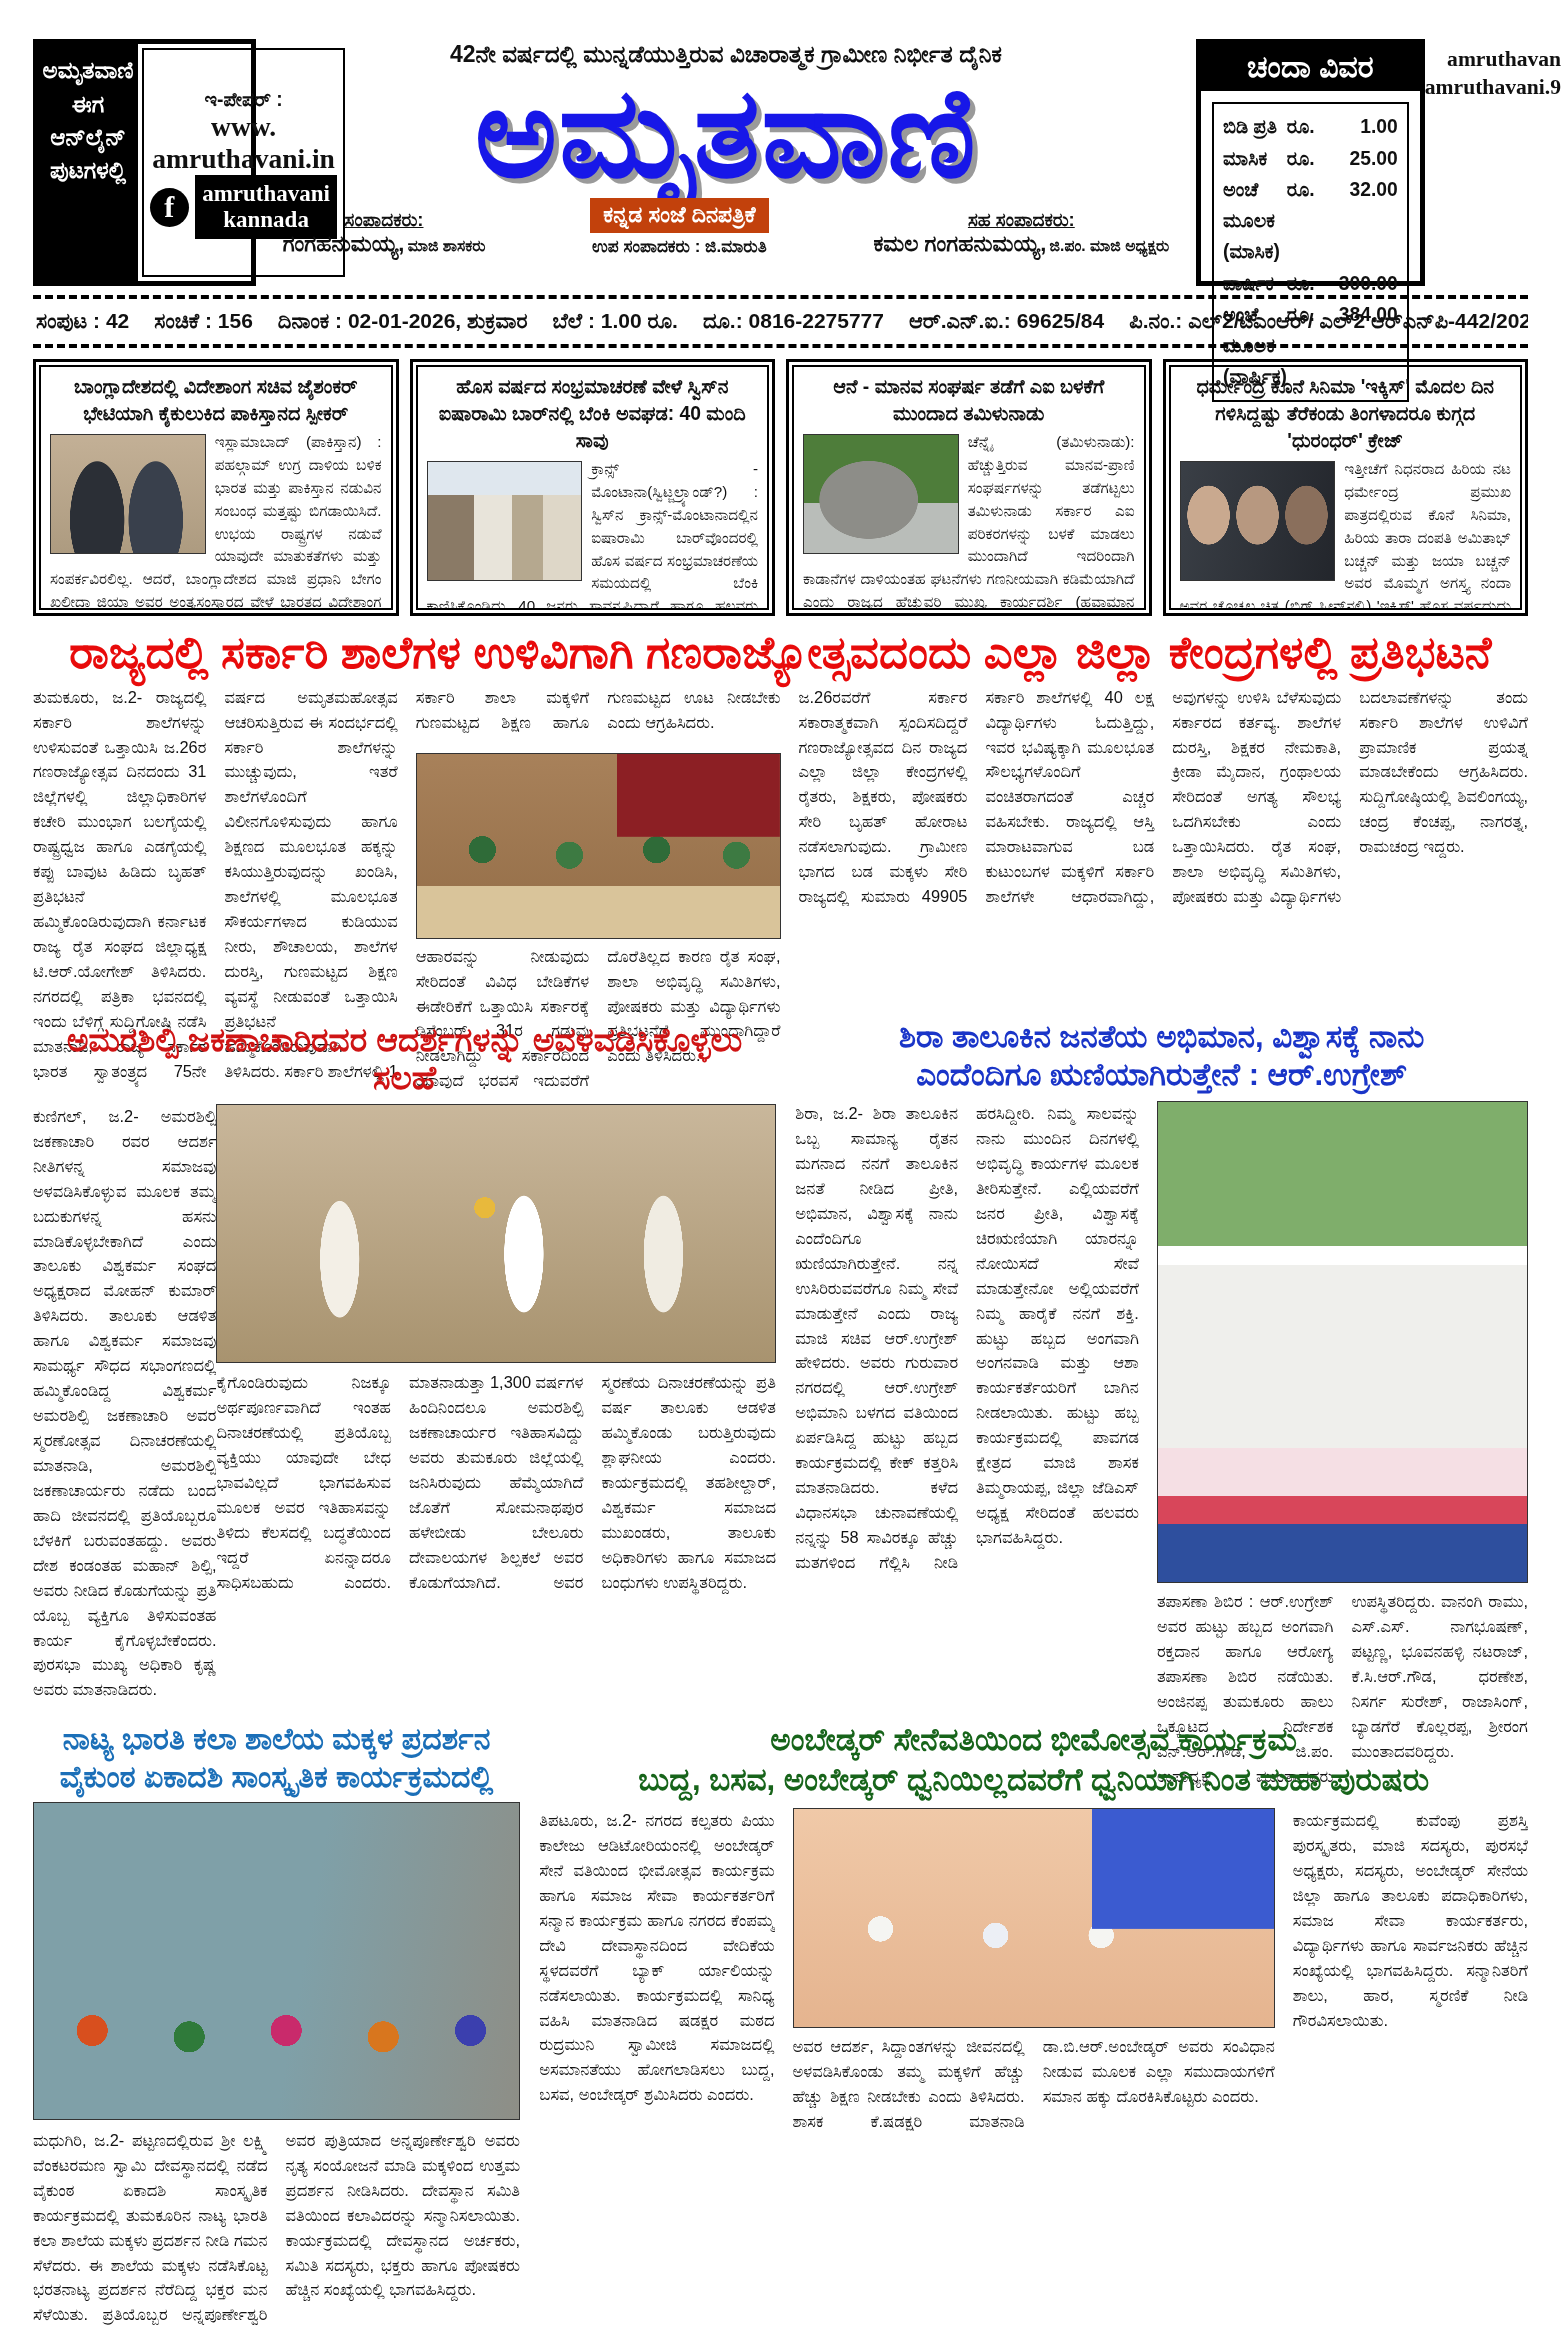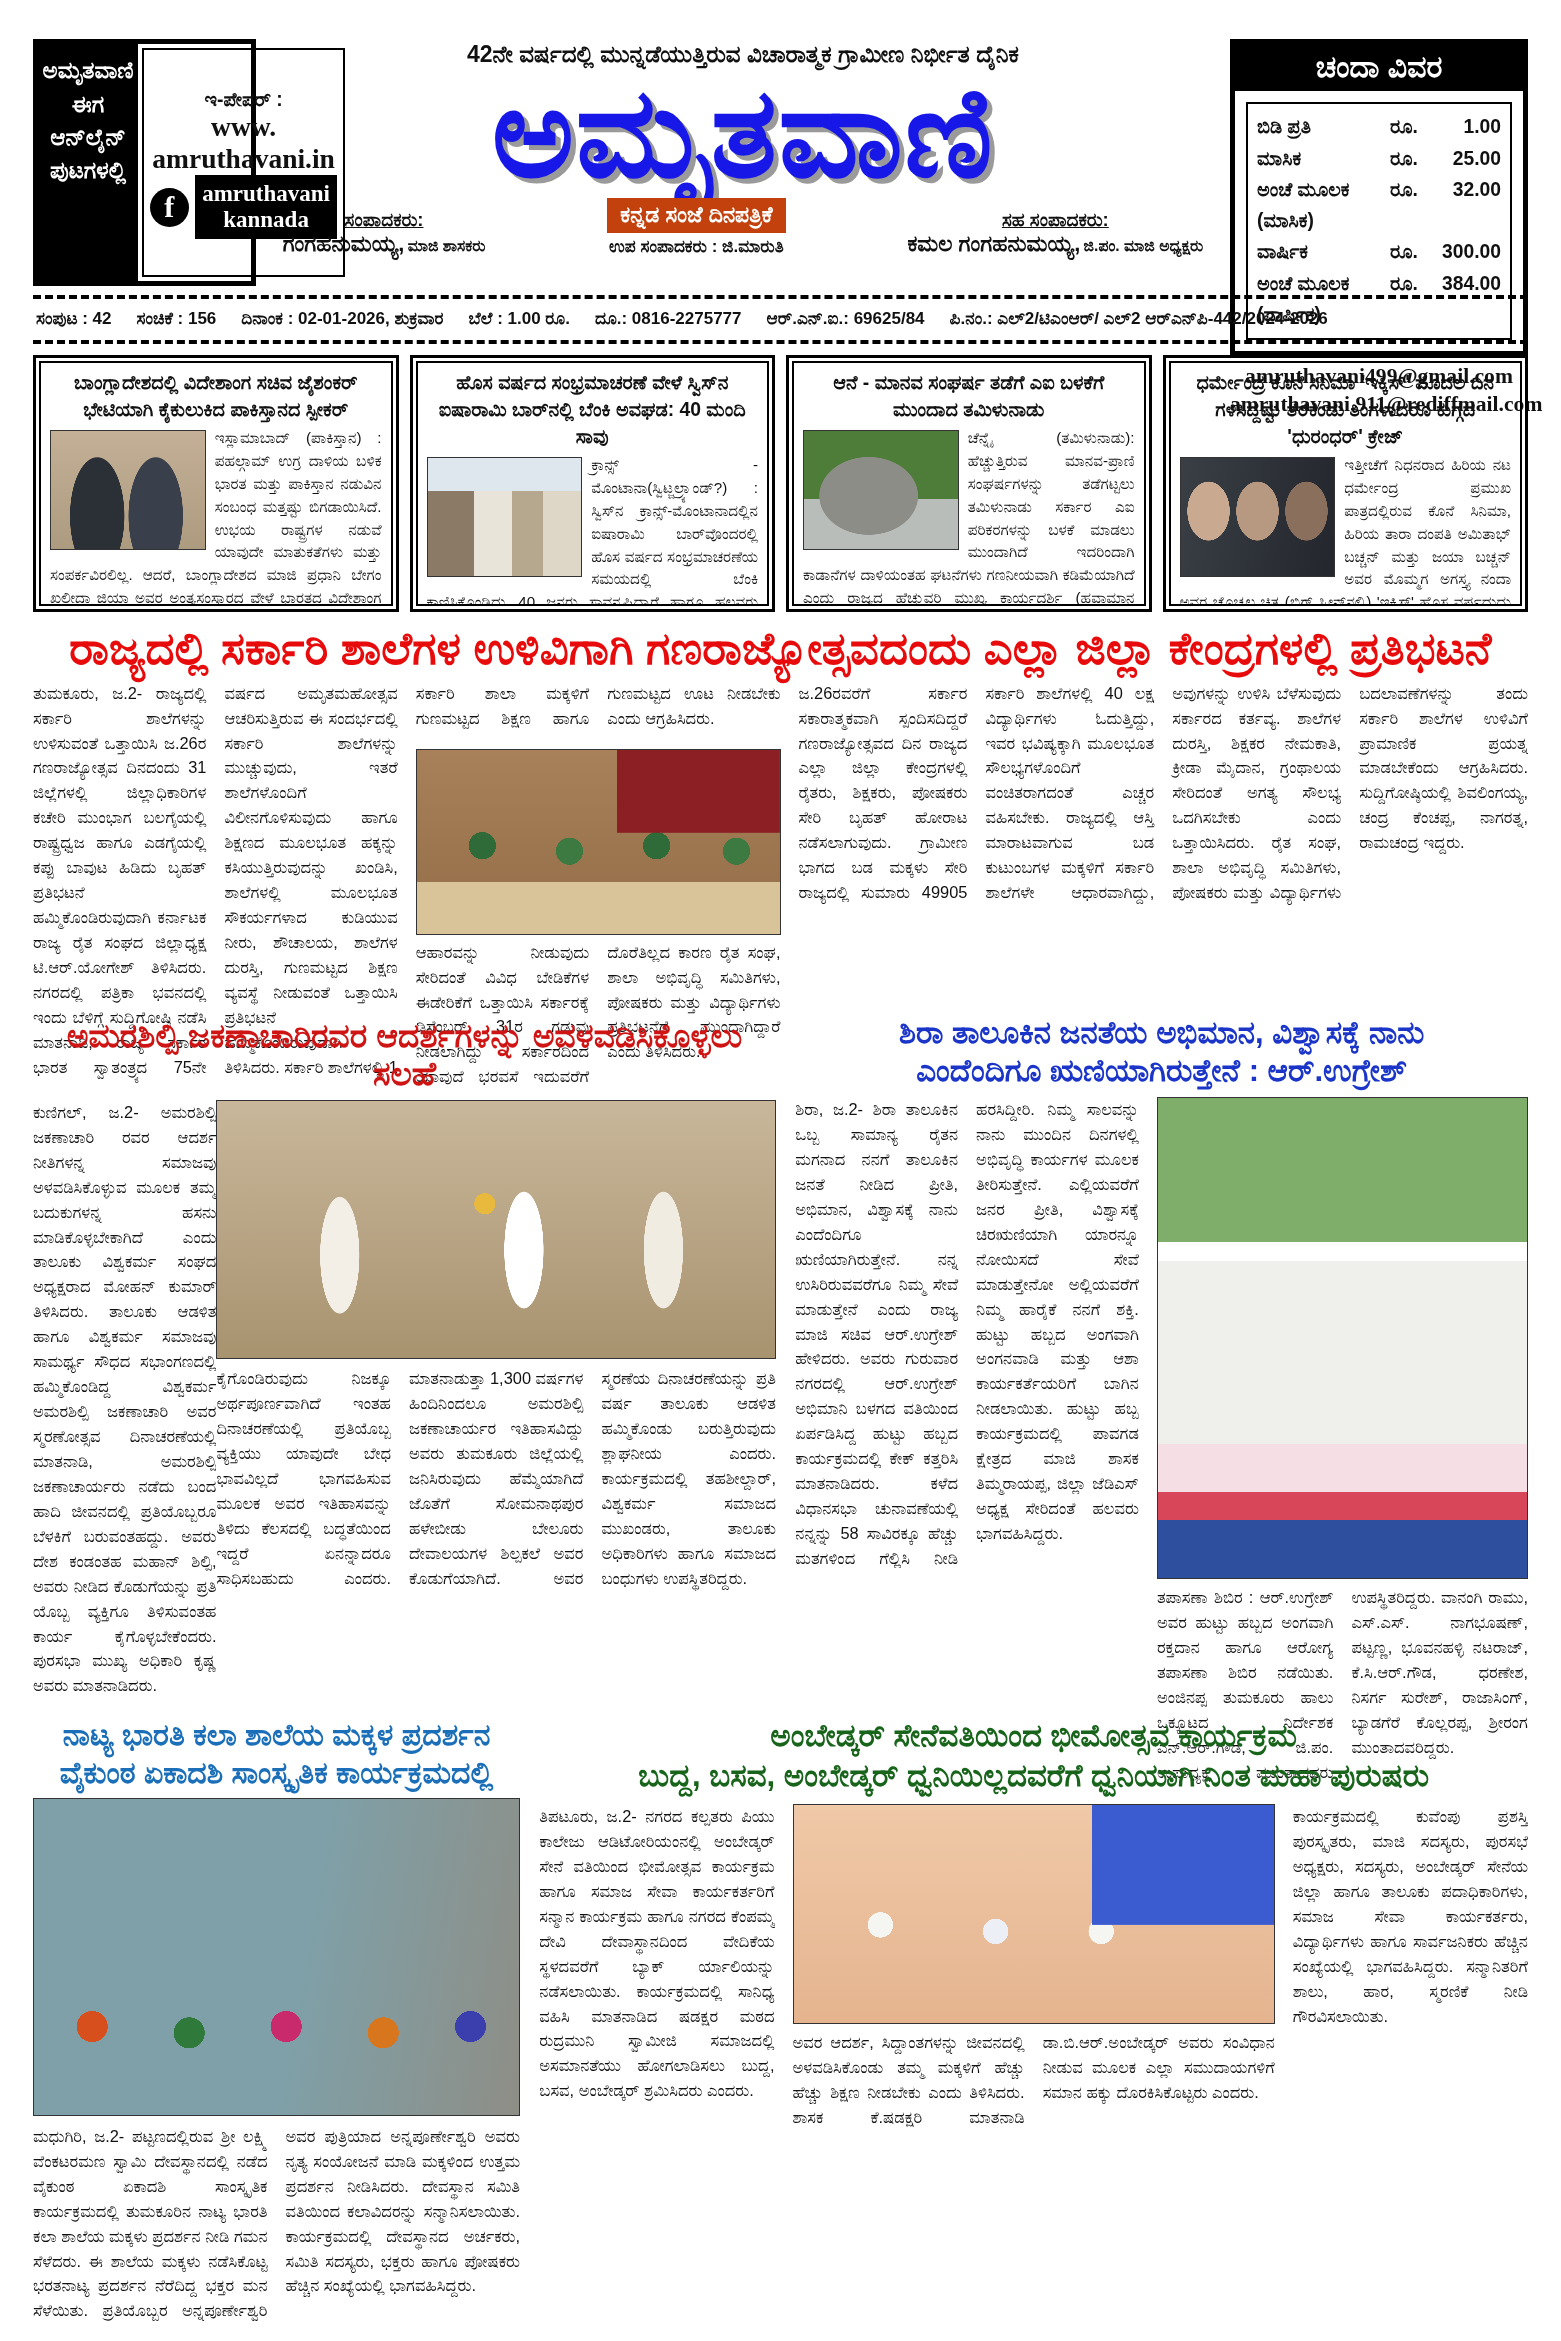--- a/index.html
+++ b/index.html
@@ -22,31 +22,31 @@
   .masthead { flex:1; display:flex; flex-direction:column; text-align:center; }
   .mh-tagline { font-weight:bold; font-size:23px; padding-top:1.5px; }
   .mh-title { font-weight:bold; font-size:125px; line-height:1.04; color:var(--masthead-blue,#1717e8); text-shadow:5.2px 5.2px 0 #9a9a9a; letter-spacing:1.5px; }
   .mh-editors { display:flex; justify-content:space-between; align-items:flex-end; padding:0 7.4px; }
   .mh-ed { text-align:center; }
   .mh-ed .lbl { font-weight:bold; font-size:18.6px; text-decoration:underline; }
   .mh-ed .nm { font-weight:bold; font-size:22px; }
   .mh-ed .sx { font-size:15.6px; font-weight:bold; }
   .mh-badge { background:#c2410c; color:#fff; font-weight:bold; font-size:22px; padding:4.5px 13.4px; display:inline-block; }
   .mh-subed { font-size:17px; font-weight:bold; padding-top:4.5px; }
-  .subs-box { width:298px; display:flex; flex-direction:column; }
+  .subs-box { width:332px; display:flex; flex-direction:row; }
   .subs-frame { border:5.2px solid #000; }
   .subs-title { background:#000; color:#fff; text-align:center; font-weight:bold; font-size:30px; padding:6px 0; }
   .subs-rows { border:2.2px solid #000; margin:11px; padding:7.4px 9px; }
   .subs-row { display:flex; font-weight:bold; font-size:19.3px; line-height:1.62; }
   .subs-row .rl { flex:1; }
   .subs-row .rc { width:43px; }
   .subs-row .rv { width:68px; text-align:right; }
   .subs-emails { text-align:center; font-weight:bold; font-size:21.6px; font-family:"Liberation Serif",serif; line-height:1.3; padding-top:6px; }
   
-  .infoline { margin-top:9px; border-top:4.5px dashed #000; border-bottom:4.5px dashed #000; padding:10.4px 3px; display:flex; gap:25px; font-weight:bold; font-size:17px; white-space:nowrap; overflow:hidden; }
+  .infoline { margin-top:9px; border-top:4.5px dashed #000; border-bottom:4.5px dashed #000; padding:10.4px 3px; display:flex; gap:25px; font-weight:bold; font-size:21px; white-space:nowrap; overflow:hidden; }
   
   .top-boxes { display:grid; grid-template-columns:repeat(4,1fr); gap:11px; margin-top:11px; height:257px; }
   .news-box { border:3.7px solid #000; padding:3px; overflow:hidden; }
   .news-box-inner { border:2.2px solid #000; height:100%; padding:6px 9px; overflow:hidden; }
   .nb-title { font-weight:bold; font-size:19.3px; text-align:center; line-height:1.4; padding-bottom:4.5px; }
   .nb-photo { float:left; width:47%; height:120px; margin:3px 9px 3px 0; border:0.7px solid #333; }
   .nb-body { font-size:15.2px; text-align:justify; line-height:1.5; }
   
   .main-headline { color:var(--headline-red,#e80b0b); font-weight:bold; font-size:45px; text-align:center; margin:12px 0 7.4px; line-height:1.1; }
   .col-text { text-align:justify; font-size:16.4px; line-height:1.52; overflow:hidden; }

